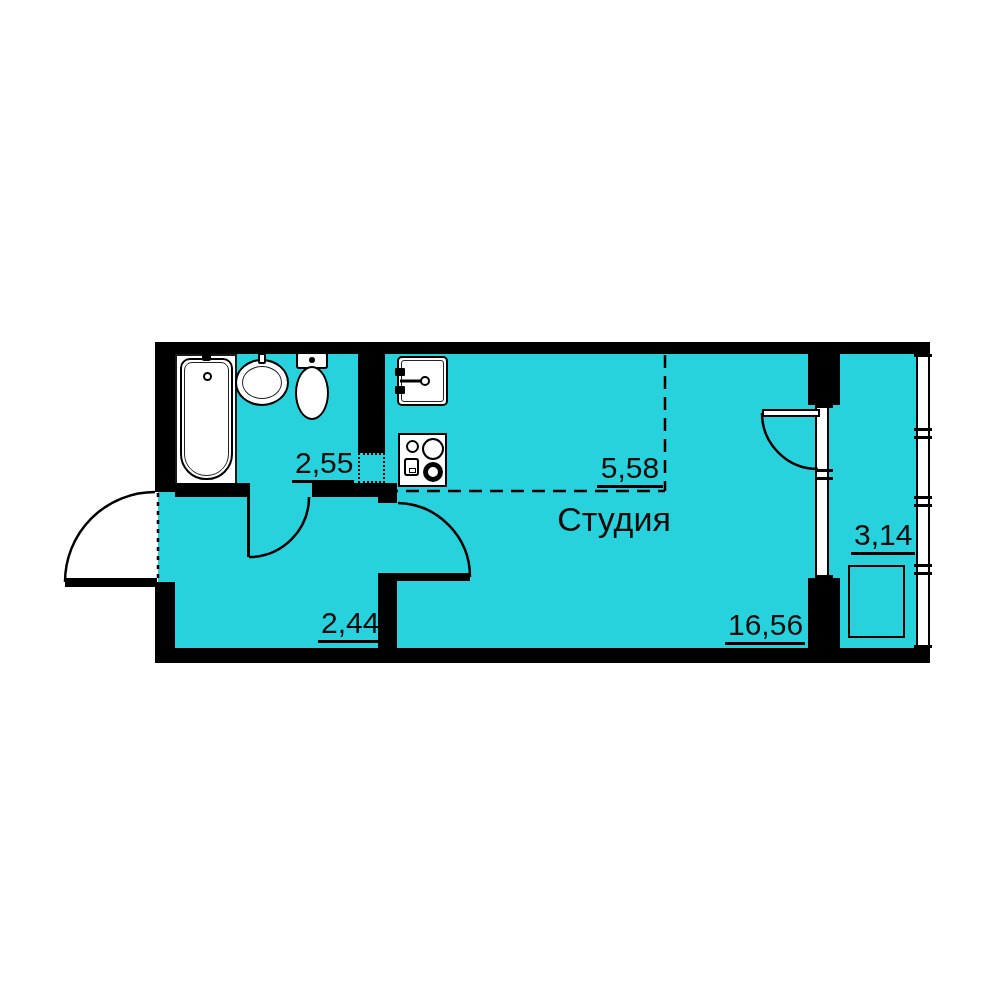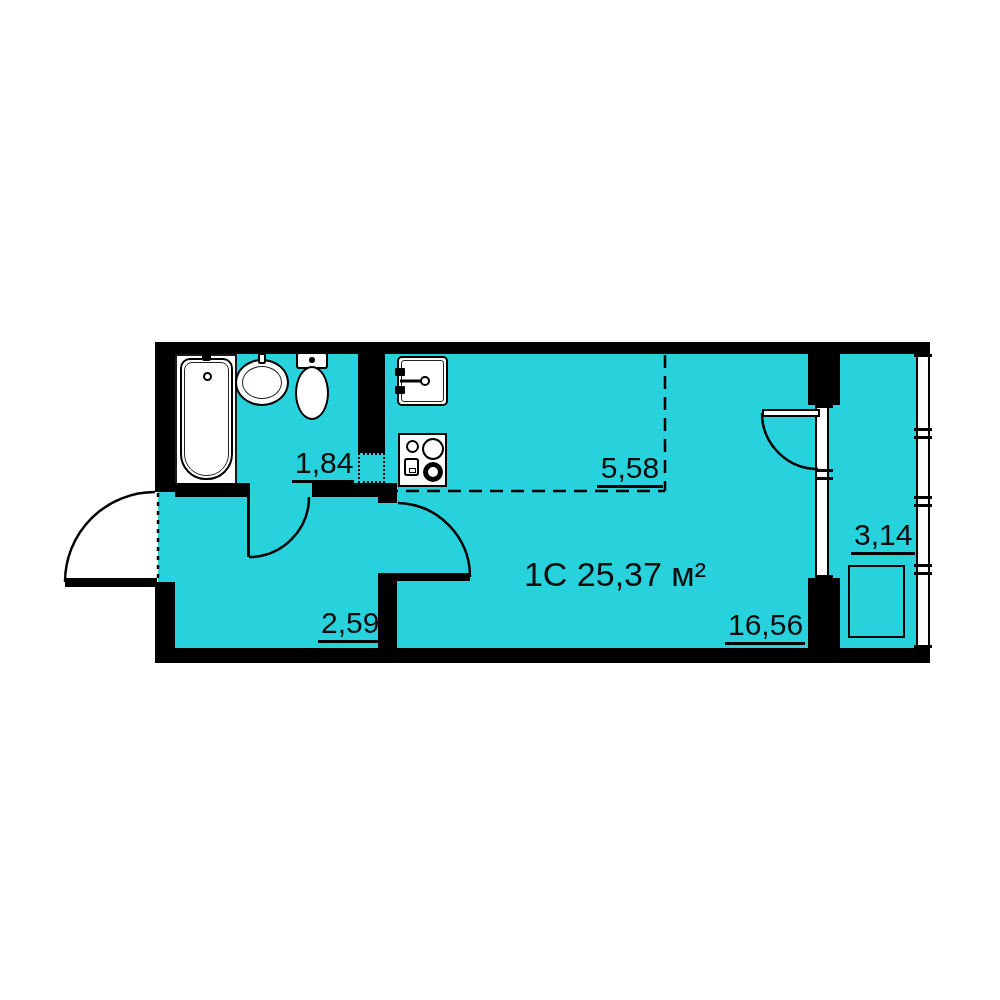--- a/index.html
+++ b/index.html
@@ -100,21 +100,21 @@
     <path d="M 65 582 A 90 90 0 0 1 155 492" fill="none" stroke="#000" stroke-width="2.5"></path>
     <path d="M 249 557 A 60 60 0 0 0 309 497" fill="none" stroke="#000" stroke-width="2.5"></path>
     <path d="M 470 577 A 74 74 0 0 0 398 503" fill="none" stroke="#000" stroke-width="2.5"></path>
     <path d="M 762 413 A 56 56 0 0 0 818 469" fill="none" stroke="#000" stroke-width="2.5"></path>
     <path d="M 665 355 L 665 491" fill="none" stroke="#000" stroke-width="2.5" stroke-dasharray="13 8"></path>
     <path d="M 385 491 L 665 491" fill="none" stroke="#000" stroke-width="2.5" stroke-dasharray="13 8"></path>
     <path d="M 158 493 L 158 581" fill="none" stroke="#000" stroke-width="2.5" stroke-dasharray="4 5"></path>
     <path d="M 400 381 L 421 381" stroke="#000" stroke-width="3"></path>
   </svg>
 
-  <div class="lbl u" style="left:292px;top:447px;width:62px;">1,84</div>
+  <div class="lbl u" style="left:292px;top:447px;width:62px;">2,55</div>
   <div class="lbl u" style="left:597px;top:452px;width:66px;">5,58</div>
-  <div class="lbl u" style="left:318px;top:607px;width:64px;">2,59</div>
+  <div class="lbl u" style="left:318px;top:607px;width:64px;">2,44</div>
   <div class="lbl u" style="left:725px;top:609px;width:80px;">16,56</div>
   <div class="lbl u" style="left:851px;top:519px;width:64px;">3,14</div>
 
-  <div class="room" style="left:510px;top:557px;width:210px;">1С 25,37 м²</div>
+  <div class="room" style="left:539px;top:502px;width:150px;">Студия</div>
 
 </div>
 
 </body></html>

